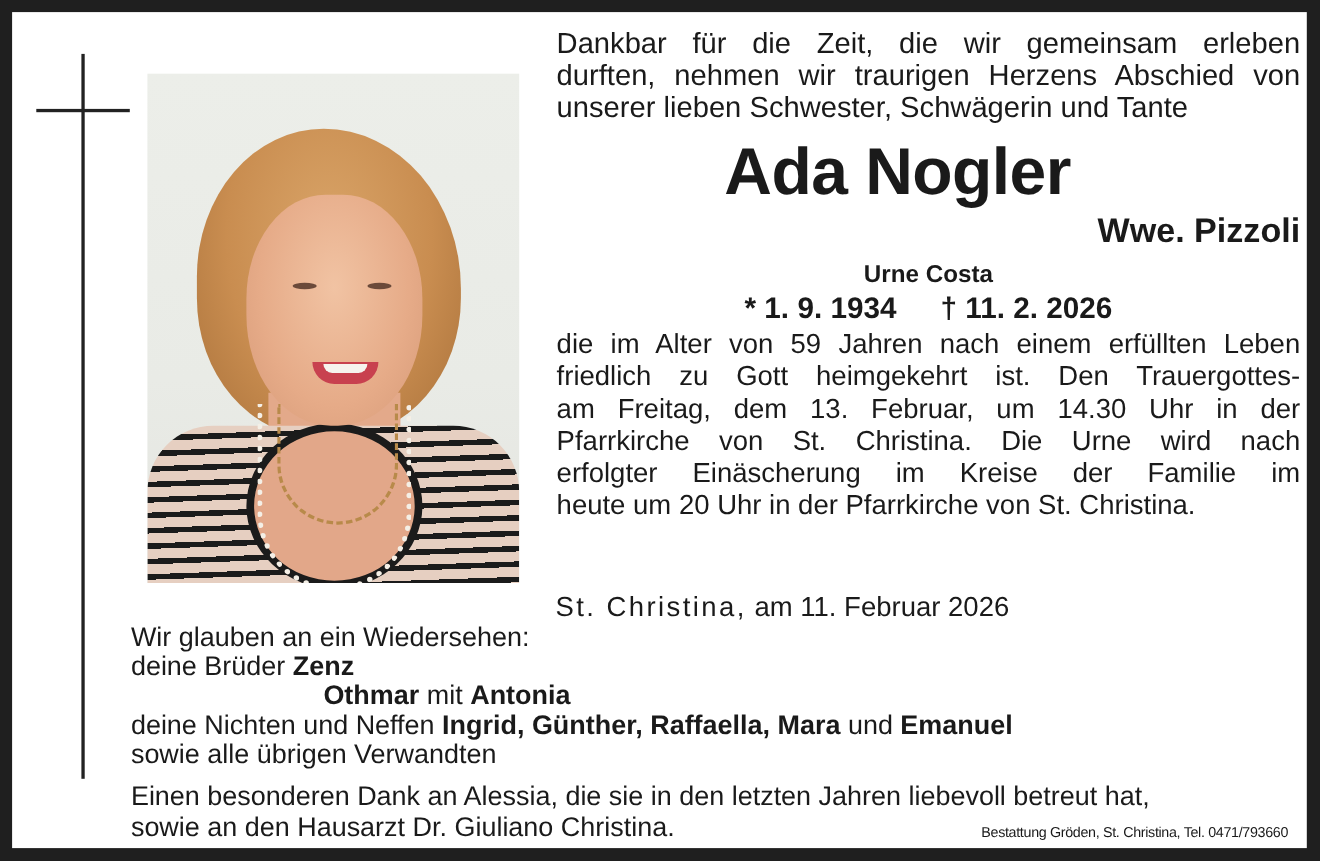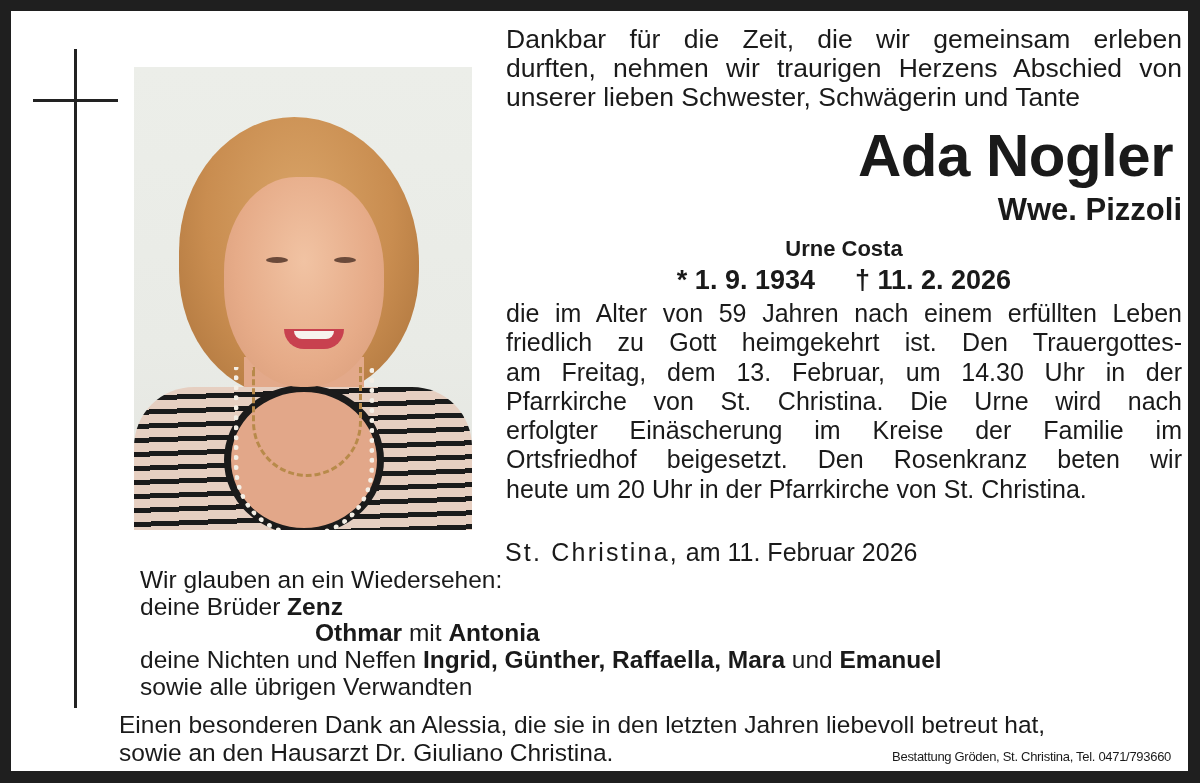--- a/index.html
+++ b/index.html
@@ -64,21 +64,21 @@
       border-radius: 0 0 55px 55px; border: 3px dashed #b88a4a; border-top: none;
     }
 
     
     .intro {
       position: absolute; left: 495px; top: 14px; width: 676px;
       font-size: 26.5px; line-height: 29px; text-align: justify; text-align-last: left;
     }
     .intro .last { text-align-last: left; }
     .name {
-      position: absolute; left: 486px; top: 111px; width: 676px; text-align: right;
+      position: absolute; left: 467px; top: 111px; width: 676px; text-align: center;
       font-weight: bold; font-size: 60px; line-height: 68px; letter-spacing: -0.5px;
     }
     .maiden {
       position: absolute; left: 495px; top: 181px; width: 676px; text-align: right;
       font-weight: bold; font-size: 31px; line-height: 36px;
     }
     .house {
       position: absolute; left: 495px; top: 224px; width: 676px; text-align: center;
       font-weight: bold; font-size: 22px; line-height: 28px;
     }
@@ -98,21 +98,21 @@
       position: absolute; left: 494px; top: 526px; width: 676px;
       font-size: 25px; line-height: 30px;
     }
     .place-date .spaced { letter-spacing: 2.2px; }
 
     
     .family {
       position: absolute; left: 108px; top: 556px; width: 1060px;
       font-size: 24.5px; line-height: 26.7px;
     }
-    .family .row { display: block; white-space: nowrap; margin-left: 21px; }
+    .family .row { display: block; white-space: nowrap; }
     .family .indent { padding-left: 175px; }
     .family b { font-weight: bold; }
     .thanks {
       position: absolute; left: 108px; top: 700px; width: 1065px;
       font-size: 24.5px; line-height: 28px;
     }
     .thanks .row { display: block; white-space: nowrap; }
     .undertaker {
       position: absolute; right: 17px; top: 738px;
       font-size: 13px; line-height: 16px; letter-spacing: -0.3px;
@@ -151,21 +151,20 @@
   <div class="dates">
     <span>* 1. 9. 1934</span><span class="gap"></span><span>† 11. 2. 2026</span>
   </div>
 
   <div class="body-text">
     <span class="ln">die im Alter von 59 Jahren nach einem erfüllten Leben</span>
     <span class="ln">friedlich zu Gott heimgekehrt ist. Den Trauergottes-</span>
     <span class="ln">am Freitag, dem 13. Februar, um 14.30 Uhr in der</span>
     <span class="ln">Pfarrkirche von St. Christina. Die Urne wird nach</span>
     <span class="ln">erfolgter Einäscherung im Kreise der Familie im</span>
-    <span class="ln">Ortsfriedhof beigesetzt. Den Rosenkranz beten wir</span>
     <span class="ln last">heute um 20 Uhr in der Pfarrkirche von St. Christina.</span>
   </div>
 
   <div class="place-date">
     <span class="spaced">St. Christina,</span><span> am 11. Februar 2026</span>
   </div>
 
   <div class="family">
     <span class="row">Wir glauben an ein Wiedersehen:</span>
     <span class="row"><span>deine Brüder </span><b>Zenz</b></span>

